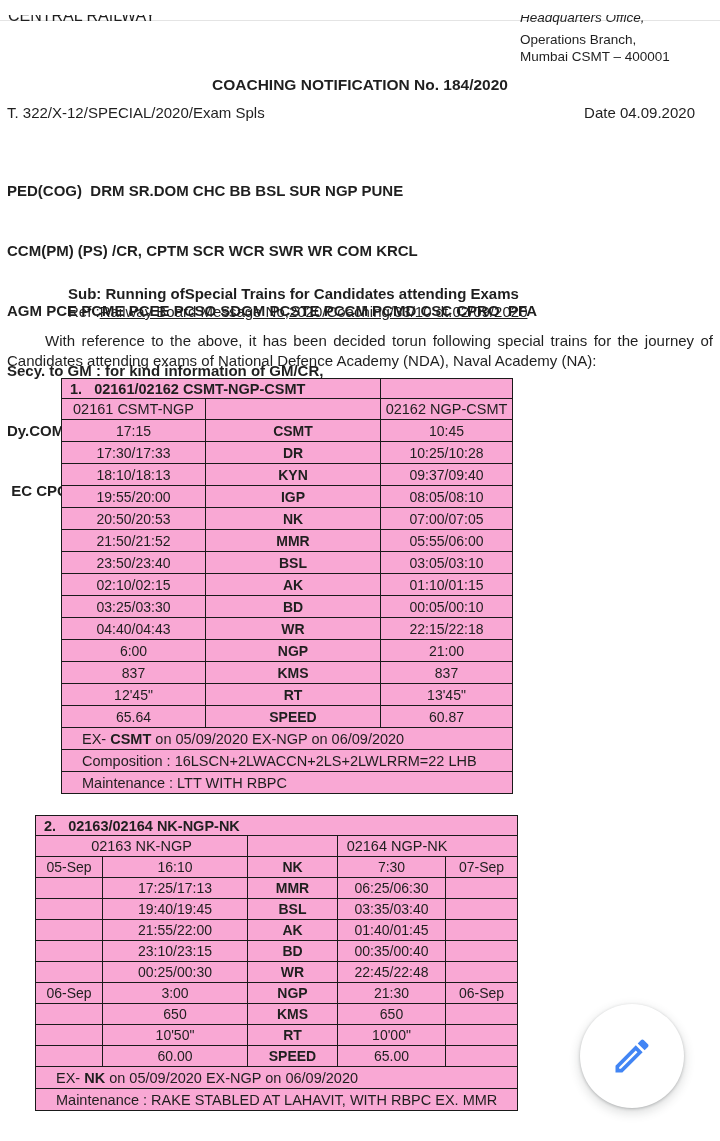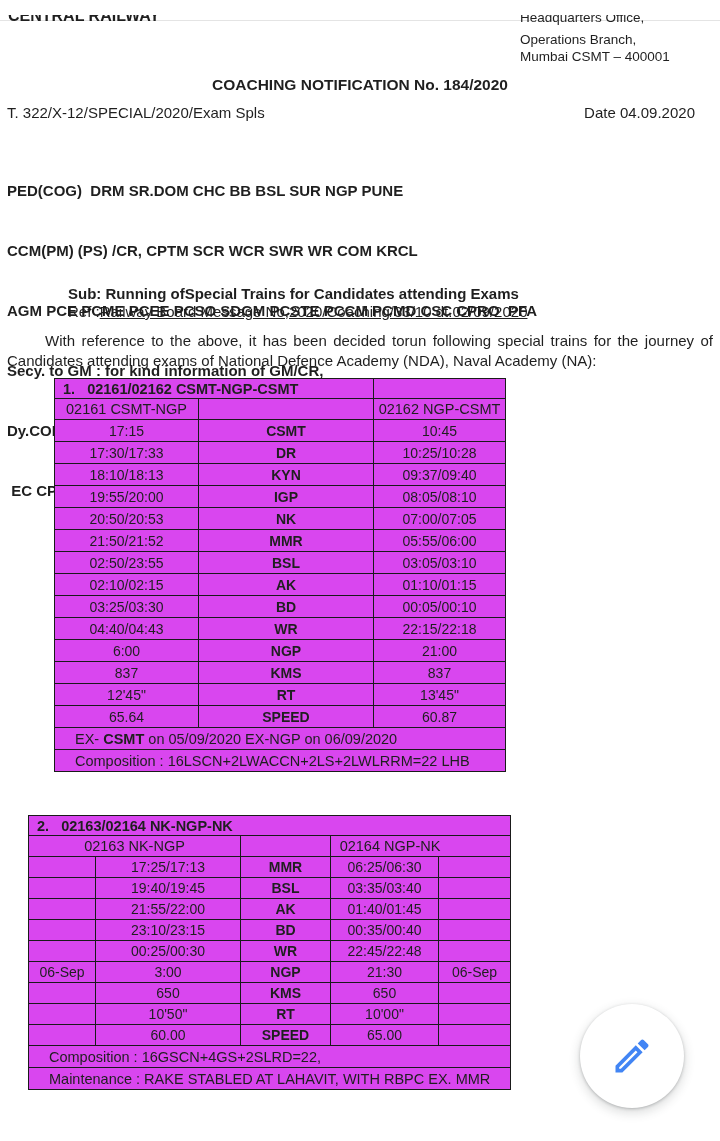--- a/index.html
+++ b/index.html
@@ -6,36 +6,36 @@
   body{
     width:720px;height:1141px;position:relative;overflow:hidden;
     background:#ffffff;color:#1f1f1f;
     font-family:"Liberation Sans", sans-serif;
   }
   .abs{position:absolute;}
   
   .seam{left:0;top:20px;width:720px;height:1px;background:#e4e4e4;}
   
   .org-clip{left:8px;top:15px;height:13px;overflow:hidden;width:260px;}
-  .org-clip .inner{margin-top:-9px;font-weight:bold;font-size:16px;line-height:20px;white-space:pre;}
+  .org-clip .inner{margin-top:-9px;font-weight:normal;font-size:16px;line-height:20px;white-space:pre;}
   .office-block{left:520px;top:15px;width:185px;font-size:13.5px;line-height:17px;}
   .office-clip{height:12px;overflow:hidden;}
-  .office-clip .inner{margin-top:-6px;}
+  .office-clip .inner{margin-top:-6px;font-style:italic;}
   .office-l2{margin-top:4px;}
   .notif-title{left:0;top:76px;width:720px;text-align:center;font-weight:bold;font-size:15.5px;}
   .file-row{left:7px;top:104px;width:688px;font-size:15px;}
   .file-row .date{position:absolute;right:0;top:0;font-size:15px;}
   .distribution{left:7px;top:141px;font-weight:bold;font-size:15px;line-height:20px;white-space:pre-wrap;}
   .subject-block{left:68px;top:285px;font-size:15px;}
   .subject-line{font-weight:bold;}
   .ref-line{margin-top:1px;line-height:17px;}
   .ref-underline{text-decoration:underline;}
   .para{left:7px;top:331px;width:706px;font-size:15px;line-height:20px;text-align:justify;text-indent:38px;}
   
-  table{border-collapse:collapse;table-layout:fixed;position:absolute;background:#d946ef;}
+  table{border-collapse:collapse;table-layout:fixed;position:absolute;background:#f9a8d4;margin-left:7px;}
   td{border:1.5px solid #1a1a1a;font-size:14px;padding:0 3px;text-align:center;overflow:hidden;white-space:pre;}
   #t1{left:54px;top:378px;width:451px;}
   #t2{left:28px;top:815px;width:482px;}
   td.tl{text-align:left;font-weight:bold;padding-left:8px;height:19px;font-size:14.5px;}
   td.th{font-weight:normal;height:20px;font-size:14.5px;}
   td.th.hr2{padding-right:64px;}
   #t1 td.data{height:21px;}
   #t2 td.data{height:20px;}
   td.st{font-weight:bold;}
   td.ft{text-align:left;padding-left:20px;height:21px;font-size:14.5px;white-space:pre;}
@@ -133,21 +133,21 @@
           <td class="data">20:50/20:53</td>
           <td class="data st">NK</td>
           <td class="data">07:00/07:05</td>
         </tr>
     <tr>
           <td class="data">21:50/21:52</td>
           <td class="data st">MMR</td>
           <td class="data">05:55/06:00</td>
         </tr>
     <tr>
-          <td class="data">02:50/23:55</td>
+          <td class="data">23:50/23:40</td>
           <td class="data st">BSL</td>
           <td class="data">03:05/03:10</td>
         </tr>
     <tr>
           <td class="data">02:10/02:15</td>
           <td class="data st">AK</td>
           <td class="data">01:10/01:15</td>
         </tr>
     <tr>
           <td class="data">03:25/03:30</td>
@@ -177,20 +177,23 @@
     <tr>
           <td class="data">65.64</td>
           <td class="data st">SPEED</td>
           <td class="data">60.87</td>
         </tr>
     <tr>
       <td class="ft" colspan="3"><span>EX- </span><b>CSMT</b><span> on 05/09/2020 EX-NGP on 06/09/2020</span></td>
     </tr>
     <tr>
           <td class="ft" colspan="3">Composition : 16LSCN+2LWACCN+2LS+2LWLRRM=22 LHB</td>
+        </tr>
+    <tr>
+          <td class="ft" colspan="3">Maintenance : LTT WITH RBPC</td>
         </tr>
   </tbody>
     </table>
 
   <table id="t2">
     <colgroup>
         <col style="width:67px">
         <col style="width:145px">
         <col style="width:90px">
         <col style="width:108px">
@@ -199,20 +202,27 @@
     <tbody>
         <tr>
       <td class="tl" colspan="5">2.   02163/02164 NK-NGP-NK</td>
     </tr>
     <tr>
       <td class="th" colspan="2">02163 NK-NGP</td>
       <td class="th"></td>
       <td class="th hr2" colspan="2">02164 NGP-NK</td>
     </tr>
     <tr>
+          <td class="data">05-Sep</td>
+          <td class="data">16:10</td>
+          <td class="data st">NK</td>
+          <td class="data">7:30</td>
+          <td class="data">07-Sep</td>
+        </tr>
+    <tr>
           <td class="data"></td>
           <td class="data">17:25/17:13</td>
           <td class="data st">MMR</td>
           <td class="data">06:25/06:30</td>
           <td class="data"></td>
         </tr>
     <tr>
           <td class="data"></td>
           <td class="data">19:40/19:45</td>
           <td class="data st">BSL</td>
@@ -262,22 +272,22 @@
           <td class="data"></td>
         </tr>
     <tr>
           <td class="data"></td>
           <td class="data">60.00</td>
           <td class="data st">SPEED</td>
           <td class="data">65.00</td>
           <td class="data"></td>
         </tr>
     <tr>
-          <td class="ft" colspan="5">Composition : 16GSCN+4GS+2SLRD=22,</td>
-        </tr>
+      <td class="ft" colspan="5"><span>EX- </span><b>NK</b><span> on 05/09/2020 EX-NGP on 06/09/2020</span></td>
+    </tr>
     <tr>
           <td class="ft" colspan="5">Maintenance : RAKE STABLED AT LAHAVIT, WITH RBPC EX. MMR</td>
         </tr>
   </tbody>
     </table>
 
   <button class="fab" aria-label="Edit">
     <svg viewBox="0 0 24 24" fill="#4285f4">
       <path d="M14.06 9.02l.92.92L5.92 19H5v-.92l9.06-9.06M17.66 3c-.25 0-.51.1-.7.29l-1.83 1.83 3.75 3.75 1.83-1.83c.39-.39.39-1.02 0-1.41l-2.34-2.34c-.2-.2-.45-.29-.71-.29zm-3.6 3.19L3 17.25V21h3.75L17.81 9.94l-3.75-3.75z"></path>
     </svg>

